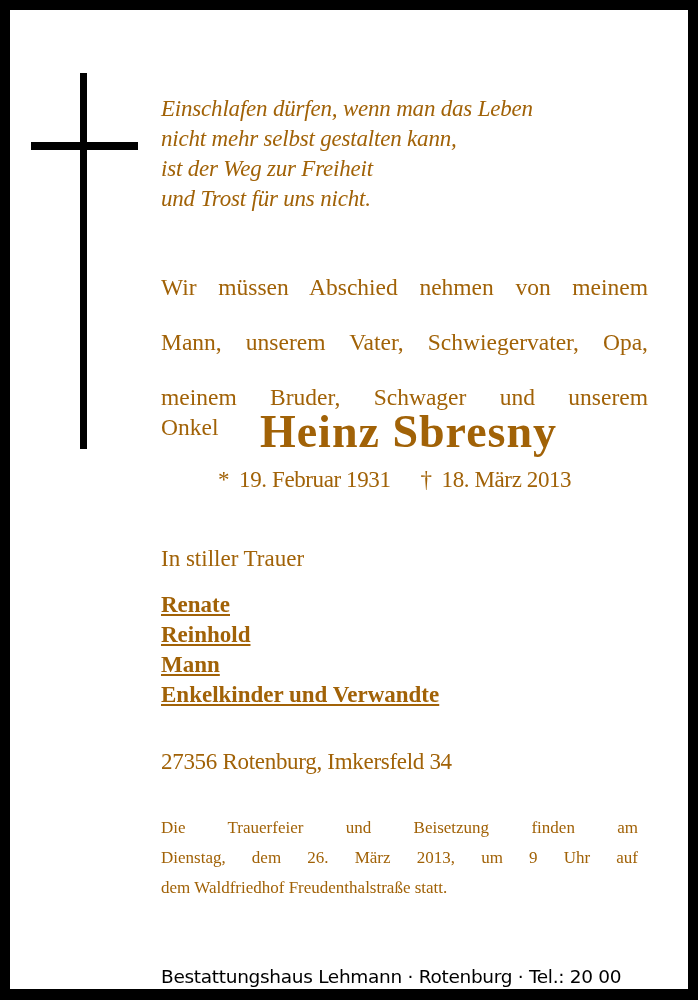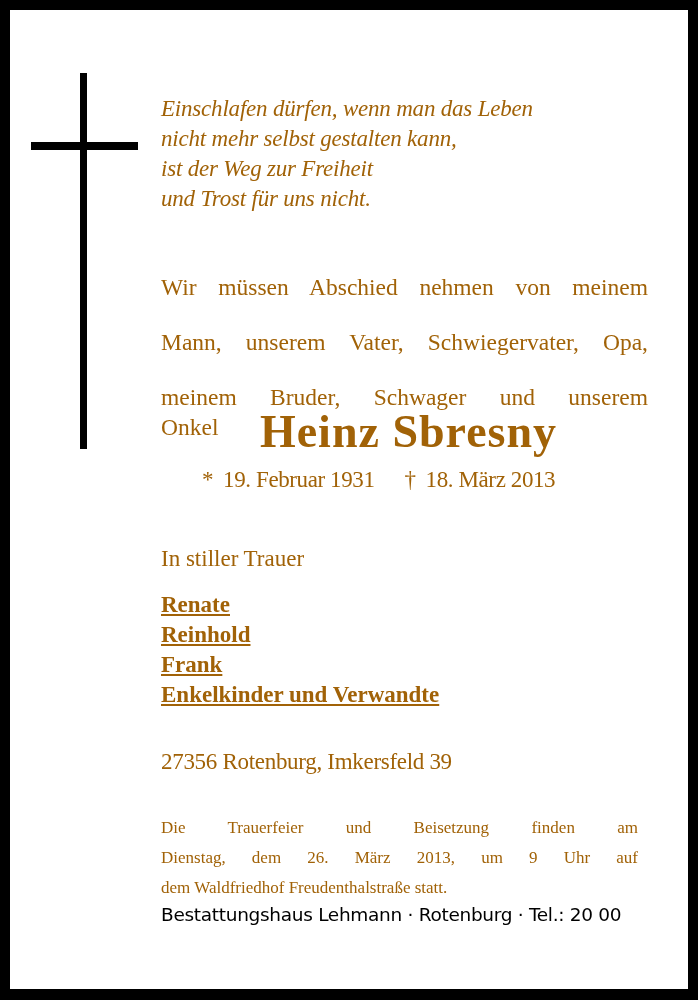--- a/index.html
+++ b/index.html
@@ -72,21 +72,21 @@
       text-align: center;
       padding-left: 119px;
       box-sizing: border-box;
       font-weight: bold;
       font-size: 46px;
       line-height: 52px;
       letter-spacing: 1px;
     }
     .dates {
       position: absolute;
-      left: 192px;
+      left: 208px;
       top: 455px;
       font-size: 23px;
       line-height: 30px;
       white-space: nowrap;
       letter-spacing: -0.4px;
     }
     .dates .sym { display: inline-block; margin-right: 10px; }
     .dates .gap { display: inline-block; width: 30px; }
     .mourning-label {
       position: absolute;
@@ -120,21 +120,21 @@
       font-size: 17px;
       line-height: 30px;
     }
     .service .just {
       text-align: justify;
       text-align-last: justify;
     }
     .undertaker {
       position: absolute;
       left: 151px;
-      top: 892px;
+      top: 954px;
       font-family: "DejaVu Sans", "Liberation Sans", sans-serif;
       font-size: 18.5px;
       line-height: 26px;
       letter-spacing: -0.3px;
       color: #000;
       white-space: nowrap;
     }
   </style>
 </head>
 <body>
@@ -164,25 +164,25 @@
 
   <div class="dates serif">
     <span class="sym">*</span><span>19. Februar 1931</span><span class="gap"></span><span class="sym">†</span><span>18. März 2013</span>
   </div>
 
   <div class="mourning-label serif">In stiller Trauer</div>
 
   <div class="mourners serif">
     <div>Renate</div>
     <div>Reinhold</div>
-    <div>Frank</div>
+    <div>Mann</div>
     <div>Enkelkinder und Verwandte</div>
   </div>
 
-  <div class="address serif">27356 Rotenburg, Imkersfeld 39</div>
+  <div class="address serif">27356 Rotenburg, Imkersfeld 34</div>
 
   <div class="service serif">
     <div class="just">Die Trauerfeier und Beisetzung finden am</div>
     <div class="just">Dienstag, dem 26. März 2013, um 9 Uhr auf</div>
     <div>dem Waldfriedhof Freudenthalstraße statt.</div>
   </div>
 
   <div class="undertaker">Bestattungshaus Lehmann · Rotenburg · Tel.: 20 00</div>
 
 </div>

